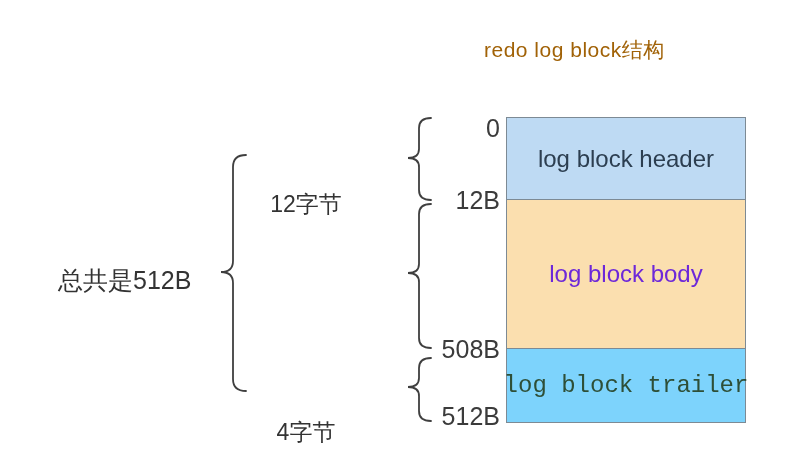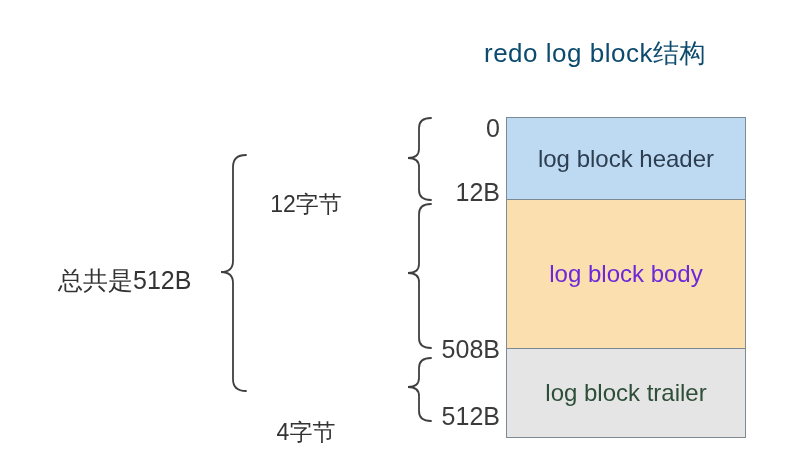--- a/index.html
+++ b/index.html
@@ -13,23 +13,23 @@
     height: 460px;
     background: #ffffff;
     font-family: "Liberation Sans", "DejaVu Sans", sans-serif;
     color: #3b3b3b;
     overflow: hidden;
   }
   .title {
     position: absolute;
     left: 484px;
     top: 36px;
-    font-size: 26px;
+    font-size: 21px;
     letter-spacing: 0.5px;
-    color: #0c4a6e;
+    color: #a16207;
     white-space: nowrap;
   }
   .total-label {
     position: absolute;
     left: 58px;
     top: 264px;
     font-size: 25px;
     color: #333333;
     white-space: nowrap;
     text-align: center;
@@ -71,21 +71,21 @@
     box-sizing: border-box;
     border: 1px solid #7d8a94;
     display: flex;
     align-items: center;
     justify-content: center;
     font-size: 24px;
     white-space: nowrap;
   }
   .block-header  { top: 117px; height: 83px;  background: #bedaf3; color: #2c3e50; }
   .block-body    { top: 199px; height: 150px; background: #fbdfaf; color: #6d28d9; }
-  .block-trailer { top: 348px; height: 90px;  background: #e5e5e5; color: #2e4f37; }
+  .block-trailer { top: 348px; height: 75px;  background: #7dd3fc; color: #2e4f37; font-family: Liberation Mono, monospace; }
 </style>
 </head>
 <body>
 
 <div class="canvas">
 
   <div class="title">redo log block结构</div>
 
   <div class="total-label">总共是512B</div>
 
@@ -93,21 +93,21 @@
     <path d="M246 155 Q233 155 233 167 L233 261 Q233 272 221 272 Q233 272 233 283 L233 379 Q233 391 246 391"></path>
     <path d="M431 118 Q419 118 419 128 L419 149 Q419 158 408 158 Q419 158 419 167 L419 190 Q419 200 431 200"></path>
     <path d="M431 204 Q419 204 419 214 L419 264 Q419 273 408 273 Q419 273 419 282 L419 338 Q419 348 431 348"></path>
     <path d="M431 358 Q419 358 419 368 L419 378 Q419 387 408 387 Q419 387 419 396 L419 411 Q419 421 431 421"></path>
   </svg>
 
   <div class="size-label" style="top:153px">12字节</div>
   <div class="size-label" style="top:381px">4字节</div>
 
   <div class="offset-label" style="top:116px">0</div>
-  <div class="offset-label" style="top:180px">12B</div>
+  <div class="offset-label" style="top:188px">12B</div>
   <div class="offset-label" style="top:337px">508B</div>
   <div class="offset-label" style="top:404px">512B</div>
 
   <div class="block block-header">
     <span>log block header</span>
   </div>
   <div class="block block-body">
     <span>log block body</span>
   </div>
   <div class="block block-trailer">

